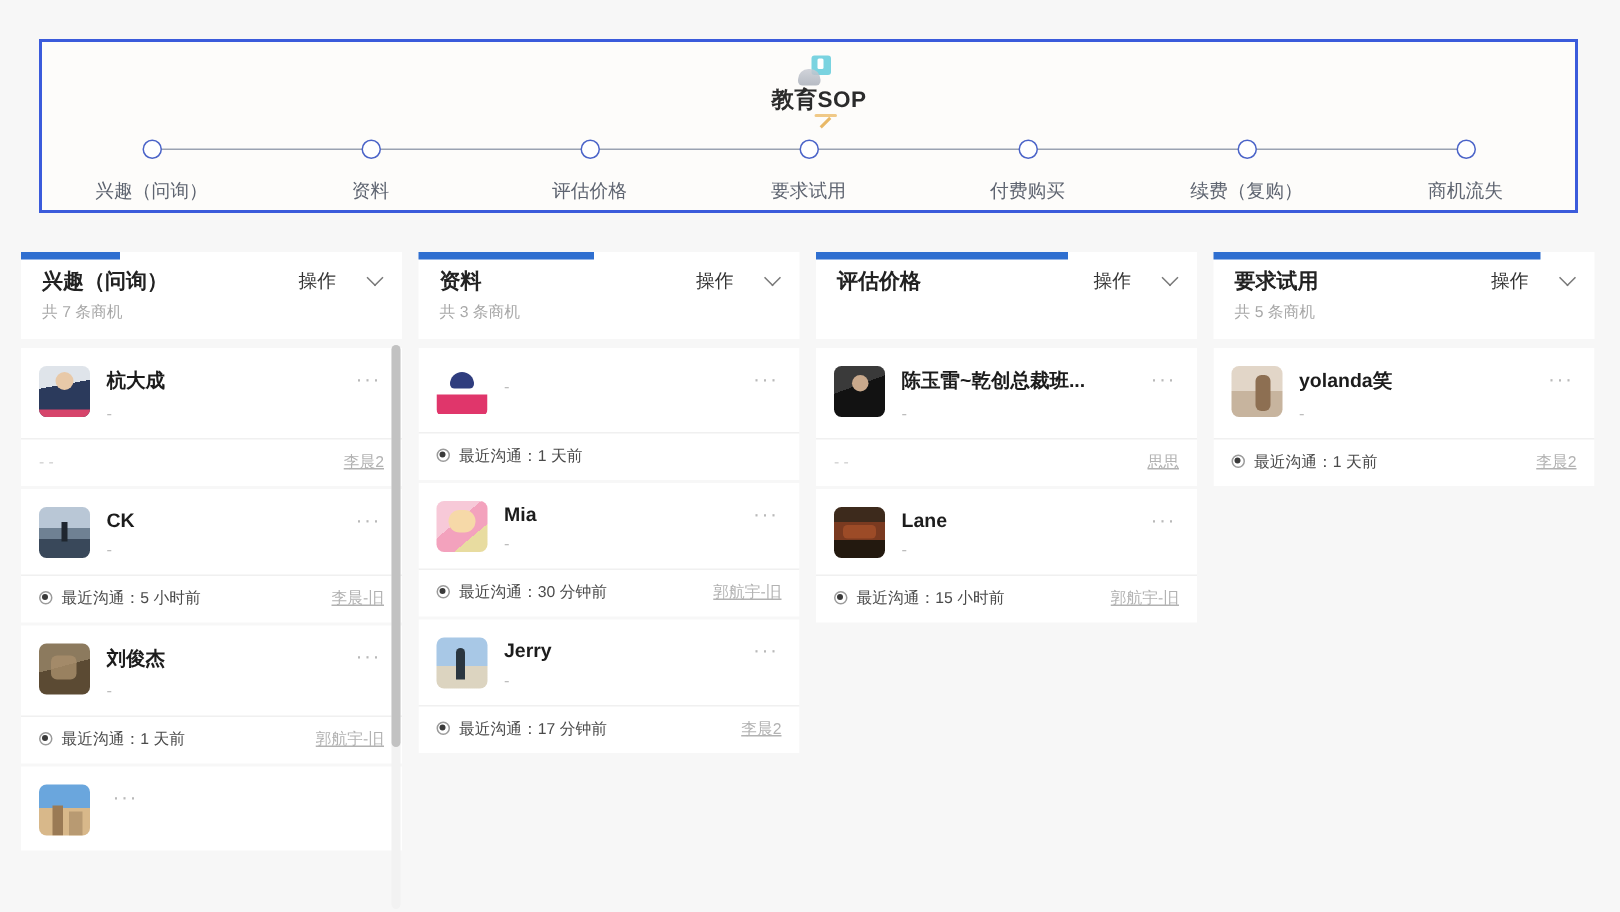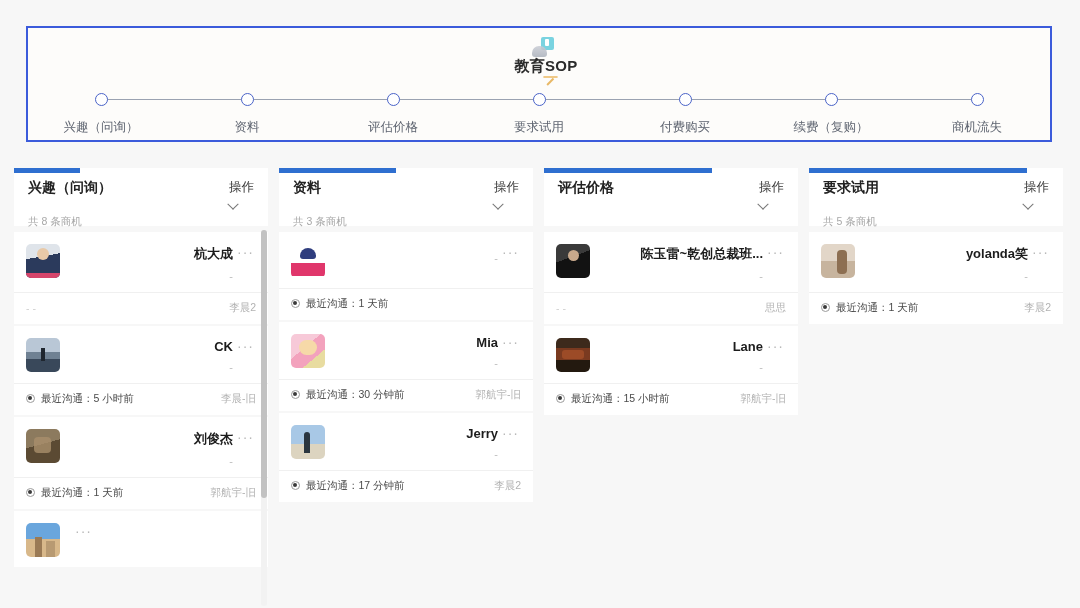--- a/index.html
+++ b/index.html
@@ -179,23 +179,23 @@
   }
   .col-title {
     font-size: 14px;
     font-weight: bold;
     color: #222;
   }
   .col-action {
     font-size: 12.5px;
     color: #333;
     display: flex;
-    gap: 7px;
+    align-items: center;
+    gap: 22px;
     cursor: pointer;
-    flex-direction: column;
   }
   .chevron {
     display: inline-block;
     width: 7px;
     height: 7px;
     border-right: 1.3px solid #777;
     border-bottom: 1.3px solid #777;
     transform: rotate(45deg) translate(-2px,-2px);
   }
   .col-sub {
@@ -233,21 +233,20 @@
     flex: 0 0 auto;
     margin-right: 11px;
     background-size: cover;
     overflow: hidden;
     position: relative;
   }
   .card-texts {
     flex: 1 1 auto;
     min-width: 0;
     padding-top: 1px;
-    text-align: right;
   }
   .card-name {
     font-size: 13px;
     font-weight: bold;
     color: #1c1c1c;
     white-space: nowrap;
     overflow: hidden;
     text-overflow: ellipsis;
     max-width: 165px;
   }
@@ -301,20 +300,21 @@
     border-radius: 50%;
     background: #3a3a3a;
   }
   .footer-placeholder {
     font-size: 10.5px;
     color: #cfcfcf;
   }
   .footer-owner {
     font-size: 10.5px;
     color: #b2b2b2;
+    text-decoration: underline;
   }
 
   
   .scroll-track {
     position: absolute;
     right: 1px;
     top: 62px;
     bottom: 2px;
     width: 6px;
     background: #f2f2f2;
@@ -441,21 +441,21 @@
     <div class="column">
       <div class="col-header">
         <div class="progress-bar" style="width: 26%;"></div>
         <div class="col-header-top">
           <div class="col-title">兴趣（问询）</div>
           <div class="col-action">
             <span>操作</span>
             <span class="chevron"></span>
           </div>
         </div>
-        <div class="col-sub">共 8 条商机</div>
+        <div class="col-sub">共 7 条商机</div>
       </div>
       <div class="col-body">
         <div class="cards">
           <div class="card">
             <div class="card-main">
               <div class="avatar av-suit"></div>
               <div class="card-texts">
                 <div class="card-name">杭大成</div>
                 <div class="card-desc">-</div>
               </div>

